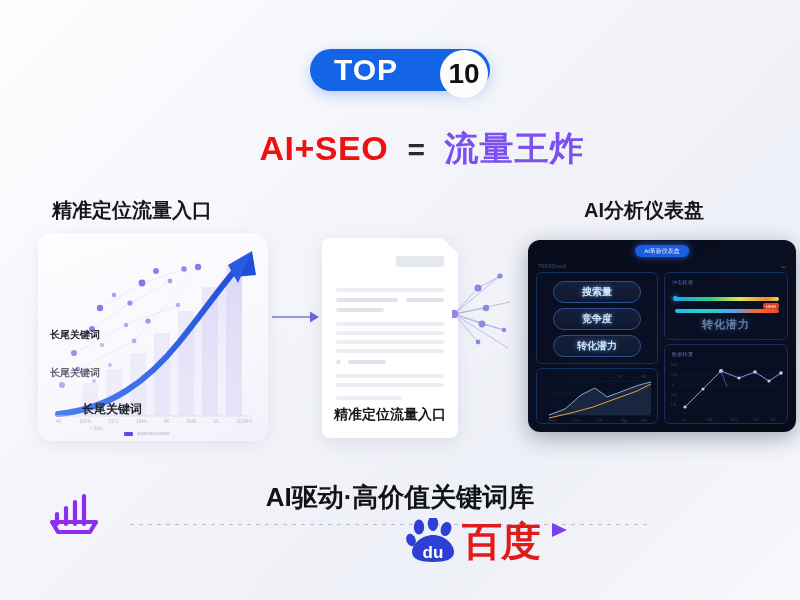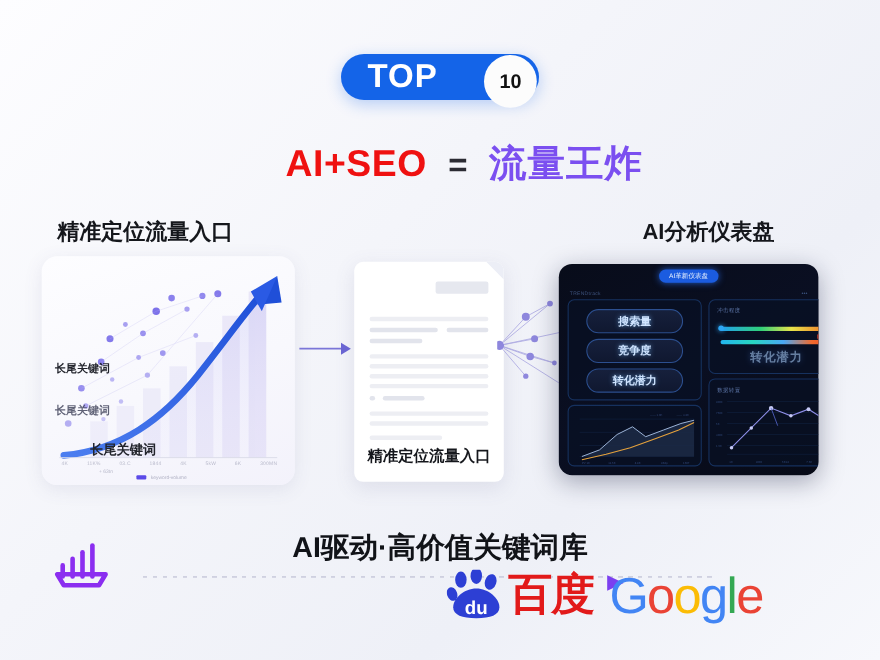--- a/index.html
+++ b/index.html
@@ -24,21 +24,21 @@
   }
   .top-badge .tb-label {
     color: #ffffff; font-size: 30px; font-weight: bold;
     letter-spacing: 1px; margin-left: 24px;
   }
   .top-badge .tb-circle {
     position: absolute; right: 2px; top: 1px;
     width: 48px; height: 48px; border-radius: 50%;
     background: #fcfcfc;
     display: flex; align-items: center; justify-content: center;
-    color: #111; font-size: 18px; font-weight: bold;
+    color: #111; font-size: 28px; font-weight: bold;
   }
 
   
   .headline {
     position: absolute; left: 0; top: 126px; width: 800px;
     text-align: center; font-size: 34px; font-weight: bold;
     white-space: nowrap;
   }
   .headline .h-red { color: #ef1111; letter-spacing: .5px; margin-left: 44px; }
   .headline .h-eq  { color: #2b2b33; margin: 0 10px; font-size: 30px; }
@@ -115,22 +115,22 @@
     position:absolute; left:0; bottom: 14px; width:100%;
     text-align:center; font-size: 14px; font-weight:bold; color:#15171c;
     white-space:nowrap;
   }
 
   
   .node-net { position:absolute; left:452px; top:268px; }
 
   
   .dash {
-    position:absolute; left: 508px; top: 240px;
-    width: 236px; height: 192px;
+    position:absolute; left: 528px; top: 240px;
+    width: 268px; height: 192px;
     background: linear-gradient(150deg,#080c1a 0%,#0a0f22 50%,#070a16 100%);
     border-radius: 12px;
     box-shadow: 0 6px 22px rgba(20,25,60,.35);
     overflow:hidden;
   }
   .dash-topbar { position:absolute; left:0; top:0; width:100%; height:22px; }
   .dash-badge {
     position:absolute; left:50%; top:5px; transform:translateX(-50%);
     background:#1b5ce0; border-radius:7px;
     padding: 1.5px 9px; font-size:6px; color:#e9f2ff; white-space:nowrap;
@@ -467,16 +467,13 @@
     <svg width="54" height="46" viewBox="0 0 54 46">
       <ellipse cx="13" cy="9" rx="5.2" ry="7.4" fill="#2d3fd4"></ellipse>
       <ellipse cx="27" cy="5.5" rx="5.2" ry="7.4" fill="#2d3fd4"></ellipse>
       <ellipse cx="40" cy="11" rx="5.2" ry="7.2" fill="#2d3fd4" transform="rotate(18 40 11)"></ellipse>
       <ellipse cx="5" cy="22" rx="4.6" ry="6.4" fill="#2d3fd4" transform="rotate(-20 5 22)"></ellipse>
       <path d="M27,17 C38,17 48,26 48,34 C48,41 40,44 27,44 C14,44 6,41 6,34 C6,26 16,17 27,17 Z" fill="#2d3fd4"></path>
       <text x="27" y="40" text-anchor="middle" font-size="17" fill="#ffffff" font-family="Liberation Sans, sans-serif" font-weight="bold">du</text>
     </svg>
     <span class="baidu-text">百度</span>
   </div>
-  <div class="google-text">
-    <span class="g-b">G</span><span class="g-r">o</span><span class="g-y">o</span><span class="g-b">g</span><span class="g-g">l</span><span class="g-r">e</span>
-  </div>
 </div>
 
 </body></html>

